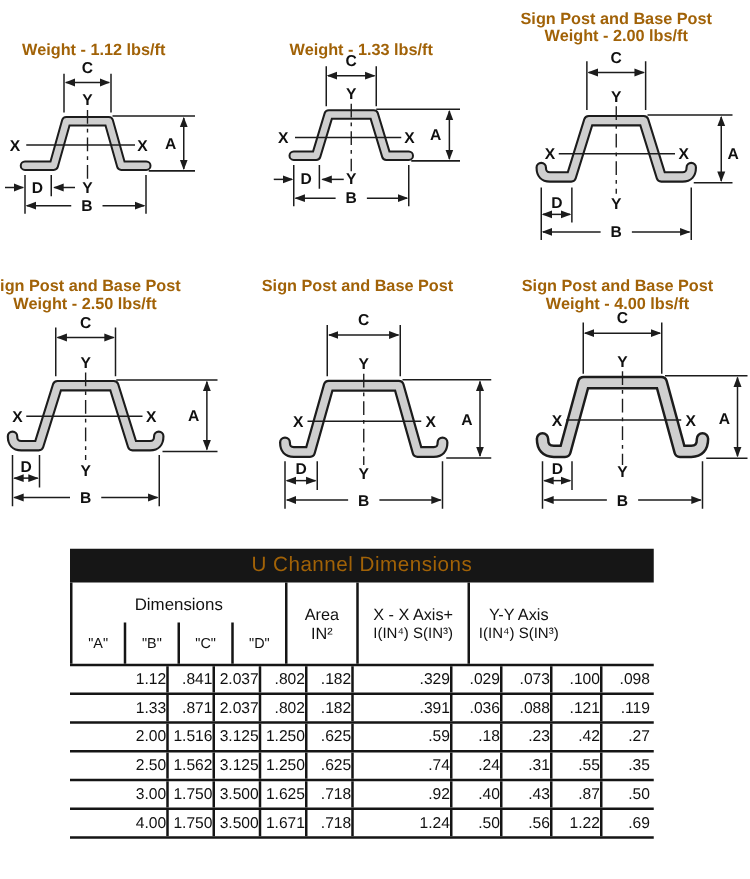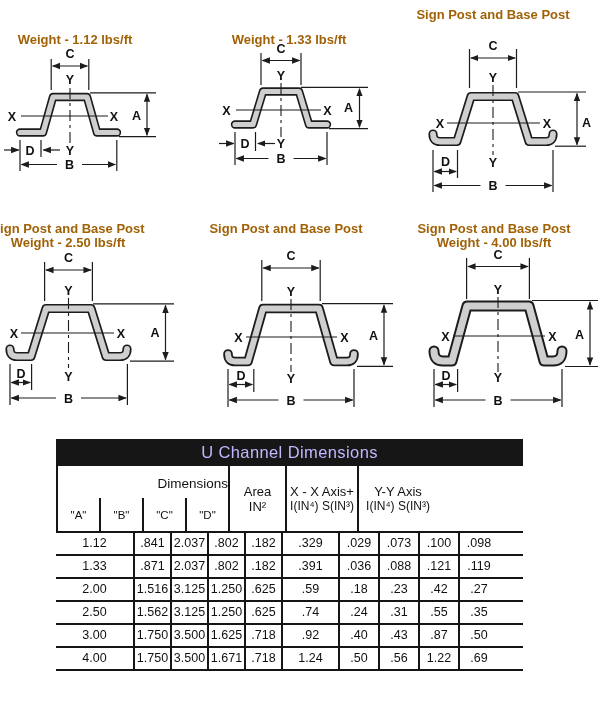--- a/index.html
+++ b/index.html
@@ -15,41 +15,41 @@
   
   .ho { fill:none; stroke:#1c1c1c; stroke-linejoin:round; stroke-linecap:round; }
   .hf { fill:none; stroke:#cfcfcf; stroke-linejoin:round; stroke-linecap:round; }
   .dl { stroke:#1c1c1c; stroke-width:1.2; fill:none; }
   .cl { stroke:#1c1c1c; stroke-width:1.1; fill:none; stroke-dasharray:11 4 3 4; }
   text.dt { font-family:"Liberation Sans","DejaVu Sans",sans-serif; font-weight:700;
             font-size:12.5px; fill:#101010; text-anchor:middle; }
 
   
   .tbl { position:absolute; left:56px; top:439px; width:467px; color:#111; }
-  .tbar { height:27px; background:#161616; color:#c4b5fd; text-align:center;
+  .tbar { height:27px; background:#161616; color:#a16207; text-align:center;
           line-height:27px; font-size:16.5px; letter-spacing:.4px; }
   .thead { display:flex; height:67px; border-bottom:2px solid #151515; }
   .hc { display:flex; flex-direction:column; justify-content:center; align-items:center;
         font-size:13px; line-height:15px; text-align:center; }
   .hc > div { width:100%; }
   .w-weight { width:77px; }
   .w-dims { width:172px; border-left:2px solid #151515; display:flex; flex-direction:column; }
   .w-area { width:57px; border-left:2px solid #151515; }
-  .w-xx { width:72px; border-left:2px solid #151515; }
+  .w-xx { width:89px; border-left:2px solid #151515; }
   .w-yy { width:80px; border-left:2px solid #151515; }
-  .hgtitle { height:32px; line-height:36px; text-align:right; font-size:13.5px; }
+  .hgtitle { height:32px; line-height:36px; text-align:center; font-size:13.5px; }
   .hsub { display:flex; flex:1; }
   .hsub > div { flex:1; display:flex; align-items:center; justify-content:center;
                 font-size:11.5px; }
   .hsub > div + div { border-left:2px solid #151515; }
   .supline { font-size:12px; }
   .tbody .trow { display:flex; height:23px; border-bottom:2px solid #151515; }
-  .trow span { display:block; text-align:center; line-height:21px; font-size:12.5px; }
+  .trow span { display:block; text-align:right; line-height:21px; font-size:12.5px; }
   .trow span + span { border-left:2px solid #151515; }
-  .cw { width:77px; } .cd { width:37px; } .ca { width:57px; } .cx { width:40px; }
+  .cw { width:77px; } .cd { width:37px; } .ca { width:79px; } .cx { width:40px; }
 </style>
 </head>
 <body>
 
 <div class="page">
 
   <div class="dcell" style="left:0;top:0;width:200px;height:200px">
     <div class="dtitle" style="left:-10px;top:33px">
       <div></div>
       <div>Weight - 1.12 lbs/ft</div>
@@ -151,20 +151,21 @@
         <line class="dl" x1="36.4" y1="158.5" x2="125.6" y2="158.5" marker-start="url(#a2)" marker-end="url(#a2)"></line>
         <rect x="68.5" y="151.5" width="25" height="14" fill="#fff"></rect>
         <text class="dt" x="81" y="162.5">B</text>
       </g>
     </svg>
   </div>
 
   <div class="dcell" style="left:400px;top:0;width:200px;height:200px">
     <div class="dtitle" style="left:8px;top:8px">
       <div>Sign Post and Base Post</div>
+      <div>Weight - 2.00 lbs/ft</div>
     </div>
     <svg width="200" height="200" viewBox="0 0 200 200">
       <defs>
           <marker id="a3" viewBox="0 0 10 10" refX="9" refY="5" markerWidth="7" markerHeight="7" orient="auto-start-reverse">
             <path d="M0,1.2 L10,5 L0,8.8 Z" fill="#1c1c1c"></path>
           </marker>
         </defs>
       <g>
         <path class="ho" stroke-width="9.2" d="M33,134 Q33,141.5 40,141.5 H57 L71,96.5 H115 L129,141.5 H146 Q153,141.5 153,134"></path>
         <path class="hf" stroke-width="5.8" d="M33,134 Q33,141.5 40,141.5 H57 L71,96.5 H115 L129,141.5 H146 Q153,141.5 153,134"></path>

